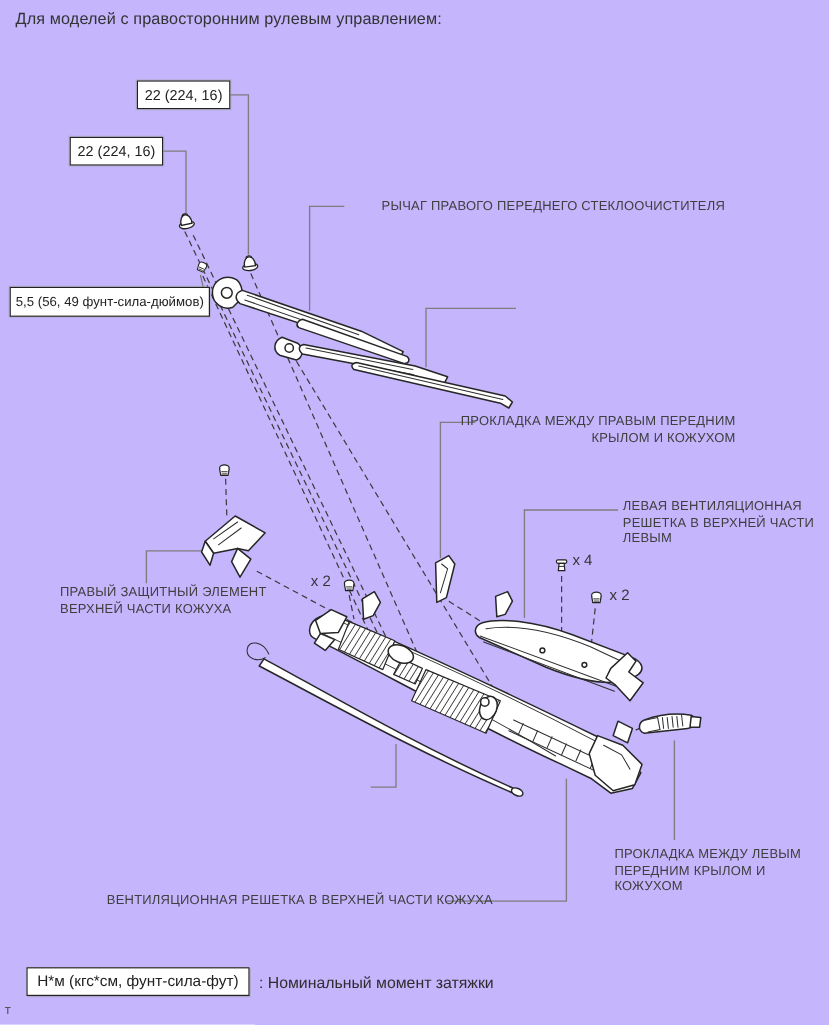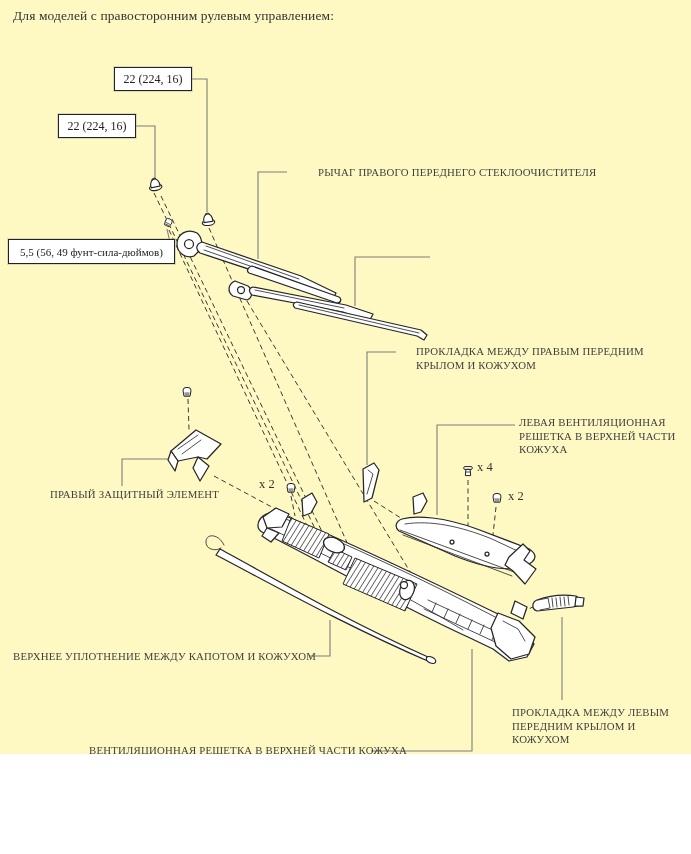--- a/index.html
+++ b/index.html
@@ -1,18 +1,18 @@
 <!DOCTYPE html>
 <html><head>
 <meta charset="utf-8">
 <style>
   html,body{margin:0;padding:0;background:#fff;}
   .page{
-    position:relative;width:691px;height:754px;background:#fef9c3;overflow:hidden;
-    font-family:Liberation Serif, serif;color:#383838;
+    position:relative;width:691px;height:854px;background:#c4b5fd;overflow:hidden;
+    font-family:Liberation Sans, sans-serif;color:#383838;
   }
   .title{
     position:absolute;left:13px;top:8px;font-size:13.5px;color:#333;letter-spacing:.1px;
   }
   .torque-box{
     position:absolute;border:1.5px solid #222;background:#fff;color:#222;
     display:flex;align-items:center;justify-content:center;font-size:12px;white-space:nowrap;
     box-shadow:0 0 0 1px rgba(160,160,160,.35);
   }
   .label{position:absolute;font-size:10.8px;line-height:13.6px;color:#3f3f3f;letter-spacing:.2px;}
@@ -181,46 +181,46 @@
   <div class="torque-box" style="left:58px;top:114px;width:76px;height:22px;">
     <span>22 (224, 16)</span>
   </div>
   <div class="torque-box" style="left:8px;top:239px;width:165px;height:23px;font-size:11px;text-align:right;">
     <span>5,5 (56, 49 фунт-сила-дюймов)</span>
   </div>
 
   <div class="label" style="left:290px;top:166px;padding-left:28px;">
     <div>РЫЧАГ ПРАВОГО ПЕРЕДНЕГО СТЕКЛООЧИСТИТЕЛЯ</div>
   </div>
-  <div class="label" style="left:416px;top:345px;">
+  <div class="label" style="left:384px;top:345px;text-align:right;">
     <div>ПРОКЛАДКА МЕЖДУ ПРАВЫМ ПЕРЕДНИМ</div>
     <div>КРЫЛОМ И КОЖУХОМ</div>
   </div>
   <div class="label" style="left:519px;top:416px;">
     <div>ЛЕВАЯ ВЕНТИЛЯЦИОННАЯ</div>
     <div>РЕШЕТКА В ВЕРХНЕЙ ЧАСТИ</div>
-    <div>КОЖУХА</div>
+    <div>ЛЕВЫМ</div>
   </div>
   <div class="label" style="left:13px;top:488px;margin-left:37px;">
     <div>ПРАВЫЙ ЗАЩИТНЫЙ ЭЛЕМЕНТ</div>
-  </div>
-  <div class="label" style="left:13px;top:650px;">
-    <div>ВЕРХНЕЕ УПЛОТНЕНИЕ МЕЖДУ КАПОТОМ И КОЖУХОМ</div>
+    <div>ВЕРХНЕЙ ЧАСТИ КОЖУХА</div>
   </div>
   <div class="label" style="left:53px;top:744px;padding-left:36px;">
     <div>ВЕНТИЛЯЦИОННАЯ РЕШЕТКА В ВЕРХНЕЙ ЧАСТИ КОЖУХА</div>
   </div>
   <div class="label" style="left:512px;top:706px;">
     <div>ПРОКЛАДКА МЕЖДУ ЛЕВЫМ</div>
     <div>ПЕРЕДНИМ КРЫЛОМ И</div>
     <div>КОЖУХОМ</div>
   </div>
 
   <div class="qty" style="left:259px;top:477px;">x 2</div>
   <div class="qty" style="left:477px;top:460px;">x 4</div>
   <div class="qty" style="left:508px;top:489px;">x 2</div>
 
   <div class="legend">
+    <span class="legend-box">Н*м (кгс*см, фунт-сила-фут)</span>
+    <span class="legend-desc">: Номинальный момент затяжки</span>
   </div>
 
   <div class="corner-mark">т</div>
 
 </div>
 
 </body></html>

